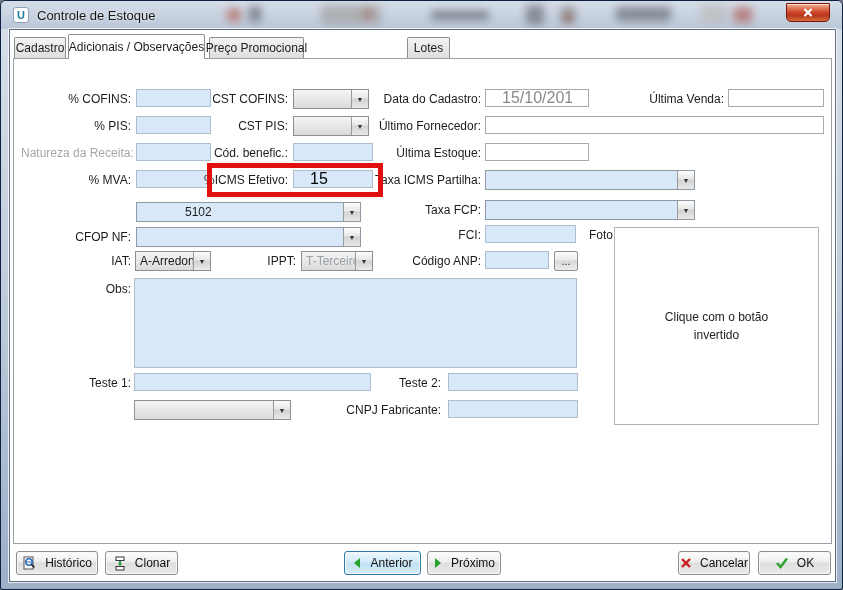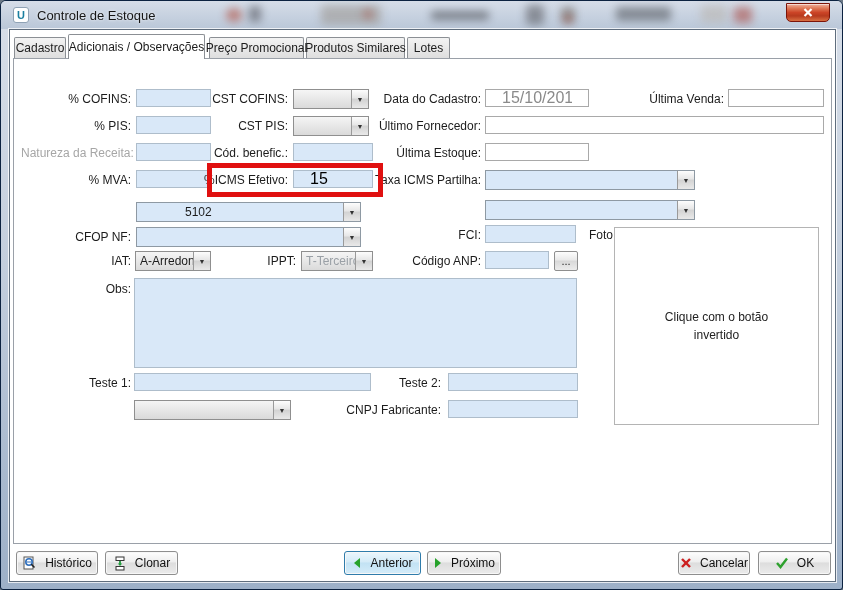--- a/index.html
+++ b/index.html
@@ -95,23 +95,20 @@
 
   <div class="tab" style="left:13px;width:52px;">
       <span>Cadastro</span>
     </div>
   <div class="tab active" style="left:67px;width:137px;">
       <span>Adicionais / Observações</span>
     </div>
   <div class="tab" style="left:208px;width:95px;">
       <span>Preço Promocional</span>
     </div>
-  <div class="tab" style="left:305px;width:99px;">
-      <span>Produtos Similares</span>
-    </div>
   <div class="tab" style="left:406px;width:43px;">
       <span>Lotes</span>
     </div>
 
   <div class="lb" style="left:20px;top:88px;width:110px;">% COFINS:</div>
   <input class="in blue" style="left: 135px; top: 88px; width: 75px;" value="">
   <div class="lb" style="left:175px;top:88px;width:112px;">CST COFINS:</div>
   <div class="combo grayc" style="left:292px;top:88px;width:76px;">
     <span class="ct"></span>
     <span class="ca">▼</span>
@@ -147,20 +144,21 @@
     <span class="ct"></span>
     <span class="ca">▼</span>
   </div>
 
   <div class="hl-box"></div>
 
   <div class="combo blue" style="left:135px;top:201px;width:225px;">
     <span class="ct">5102</span>
     <span class="ca">▼</span>
   </div>
+  <div class="lb" style="left:368px;top:199px;width:112px;">Taxa FCP:</div>
   <div class="combo blue" style="left:484px;top:199px;width:210px;">
     <span class="ct"></span>
     <span class="ca">▼</span>
   </div>
 
   <div class="lb" style="left:20px;top:226px;width:110px;">CFOP NF:</div>
   <div class="combo blue" style="left:135px;top:226px;width:225px;">
     <span class="ct"></span>
     <span class="ca">▼</span>
   </div>

